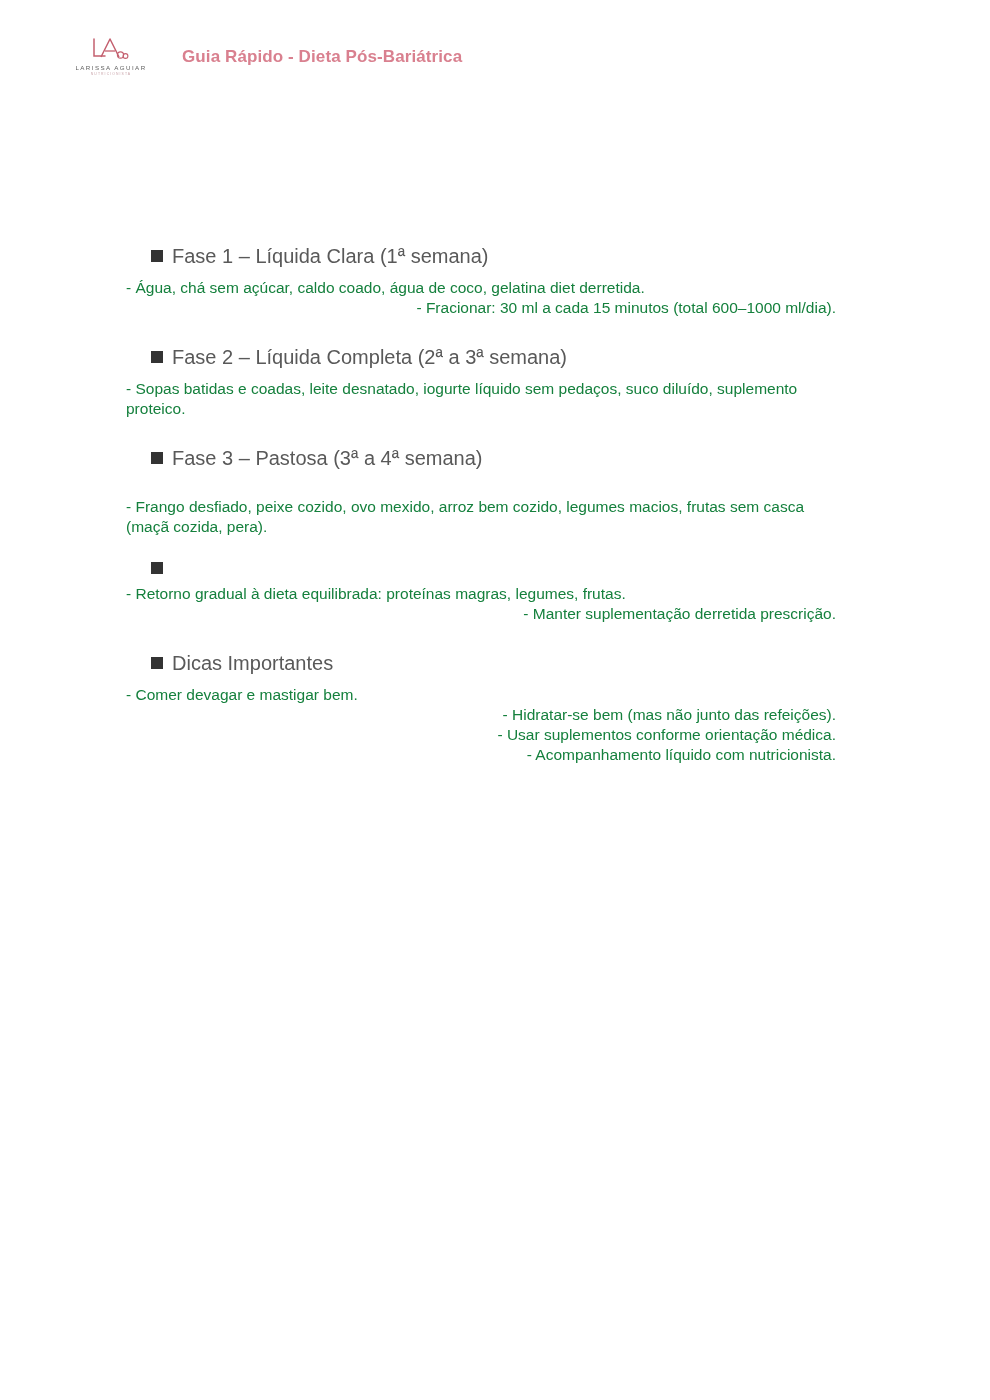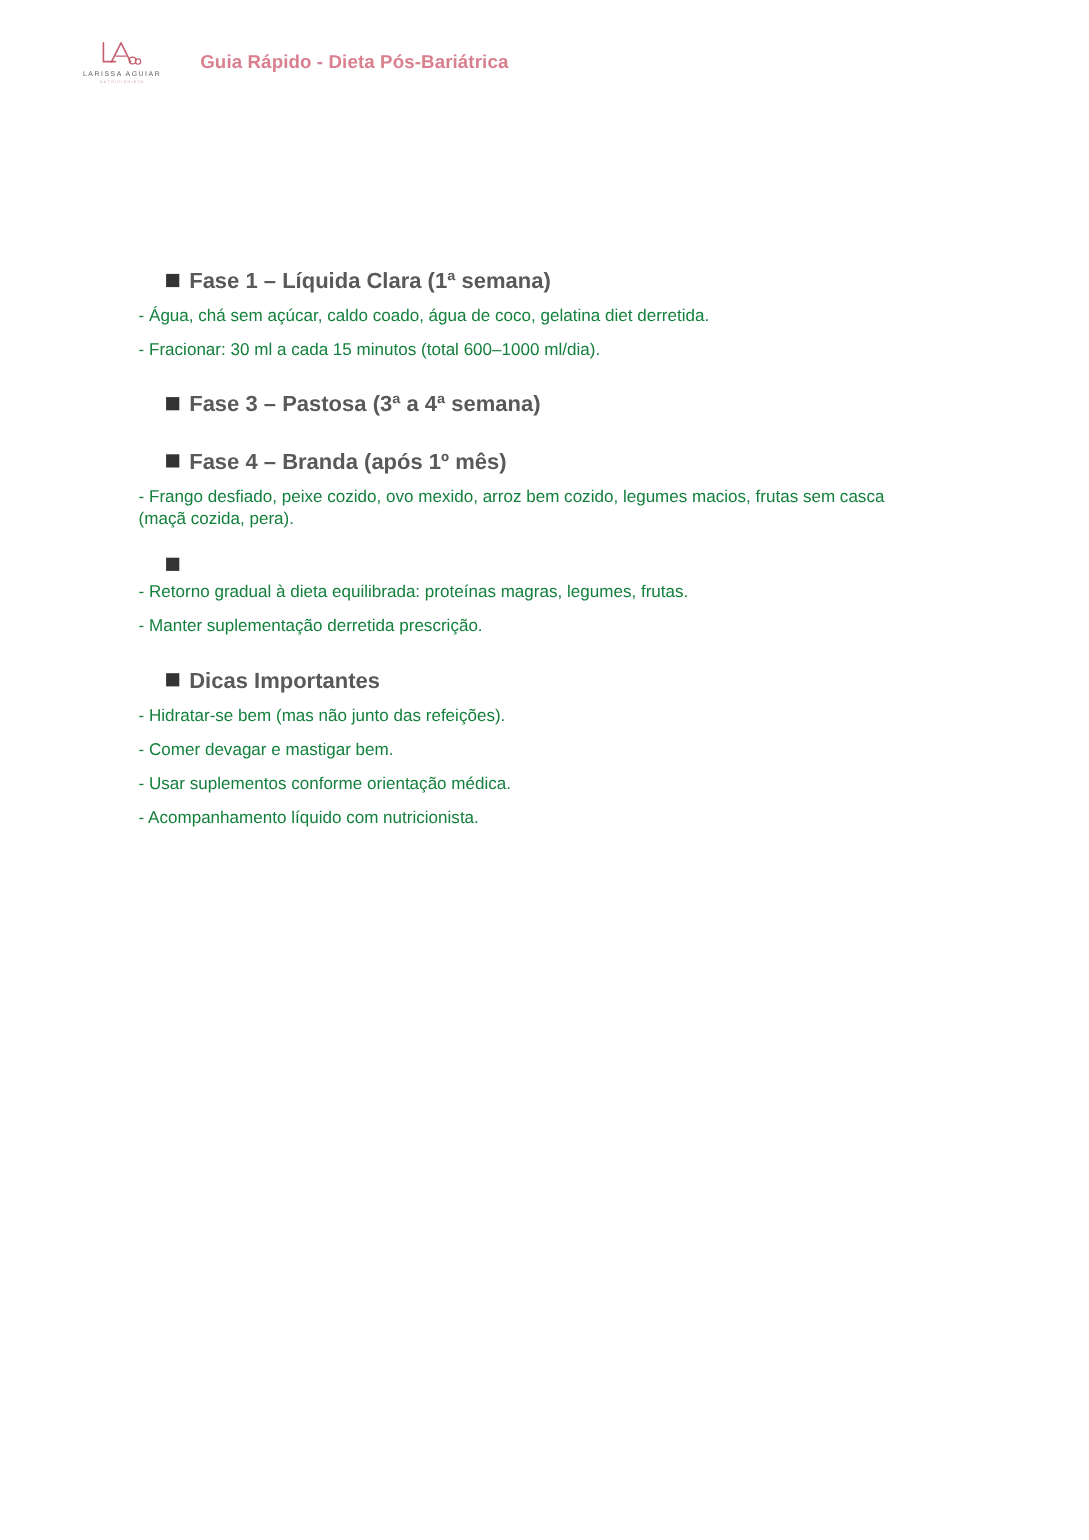--- a/index.html
+++ b/index.html
@@ -84,21 +84,21 @@
     margin-top: 26px;
   }
 
   .section-heading {
     display: flex;
     align-items: baseline;
     font-size: 20px;
     color: #595959;
     line-height: 26px;
     margin: 0 0 9px 0;
-    font-weight: bold;
+    font-weight: normal;
     white-space: nowrap;
     padding-left: 25px;
   }
   .bullet-square {
     display: inline-block;
     width: 12px;
     height: 12px;
     background: #333333;
     margin-right: 9px;
     flex: 0 0 auto;
@@ -113,21 +113,22 @@
   }
   .section-line {
     font-size: 15.5px;
     color: #15803d;
     line-height: 20px;
     margin: 0;
     padding: 0;
     text-indent: 0;
   }
   .section-line + .section-line {
-    margin-top: 11px;
+    margin-top: 0;
+    text-align: right;
   }
   
   .section-line.wrap {
     max-width: 702px;
   }
 </style>
 </head>
 <body>
 
 <div class="page-header">
@@ -156,33 +157,38 @@
     <h2 class="section-heading">
       <span class="bullet-square"></span>
       <span>Fase 1 – Líquida Clara (1ª semana)</span>
     </h2>
     <ul class="section-lines">
       <li class="section-line">- Água, chá sem açúcar, caldo coado, água de coco, gelatina diet derretida.</li>
       <li class="section-line">- Fracionar: 30 ml a cada 15 minutos (total 600–1000 ml/dia).</li>
     </ul>
   </section>
 
+  <section class="section">
+    <h2 class="section-heading">
+      <span class="bullet-square"></span>
+      <span>Fase 2 – Líquida Completa (2ª a 3ª semana)</span>
+    </h2>
+    <ul class="section-lines">
+      <li class="section-line wrap">- Sopas batidas e coadas, leite desnatado, iogurte líquido sem pedaços, suco diluído, suplemento proteico.</li>
+    </ul>
+  </section>
 
   <section class="section">
     <h2 class="section-heading">
       <span class="bullet-square"></span>
       <span>Fase 3 – Pastosa (3ª a 4ª semana)</span>
     </h2>
   </section>
 
   <section class="section">
-    <h2 class="section-heading">
-      <span class="bullet-square"></span>
-      <span>Fase 4 – Branda (após 1º mês)</span>
-    </h2>
     <ul class="section-lines">
       <li class="section-line wrap">- Frango desfiado, peixe cozido, ovo mexido, arroz bem cozido, legumes macios, frutas sem casca (maçã cozida, pera).</li>
     </ul>
   </section>
 
   <section class="section">
     <h2 class="section-heading">
       <span class="bullet-square"></span>
     </h2>
     <ul class="section-lines">
@@ -190,20 +196,20 @@
       <li class="section-line">- Manter suplementação derretida prescrição.</li>
     </ul>
   </section>
 
   <section class="section">
     <h2 class="section-heading">
       <span class="bullet-square"></span>
       <span>Dicas Importantes</span>
     </h2>
     <ul class="section-lines">
+      <li class="section-line">- Comer devagar e mastigar bem.</li>
       <li class="section-line">- Hidratar-se bem (mas não junto das refeições).</li>
-      <li class="section-line">- Comer devagar e mastigar bem.</li>
       <li class="section-line">- Usar suplementos conforme orientação médica.</li>
       <li class="section-line">- Acompanhamento líquido com nutricionista.</li>
     </ul>
   </section>
 
 </main>
 
 </body></html>

